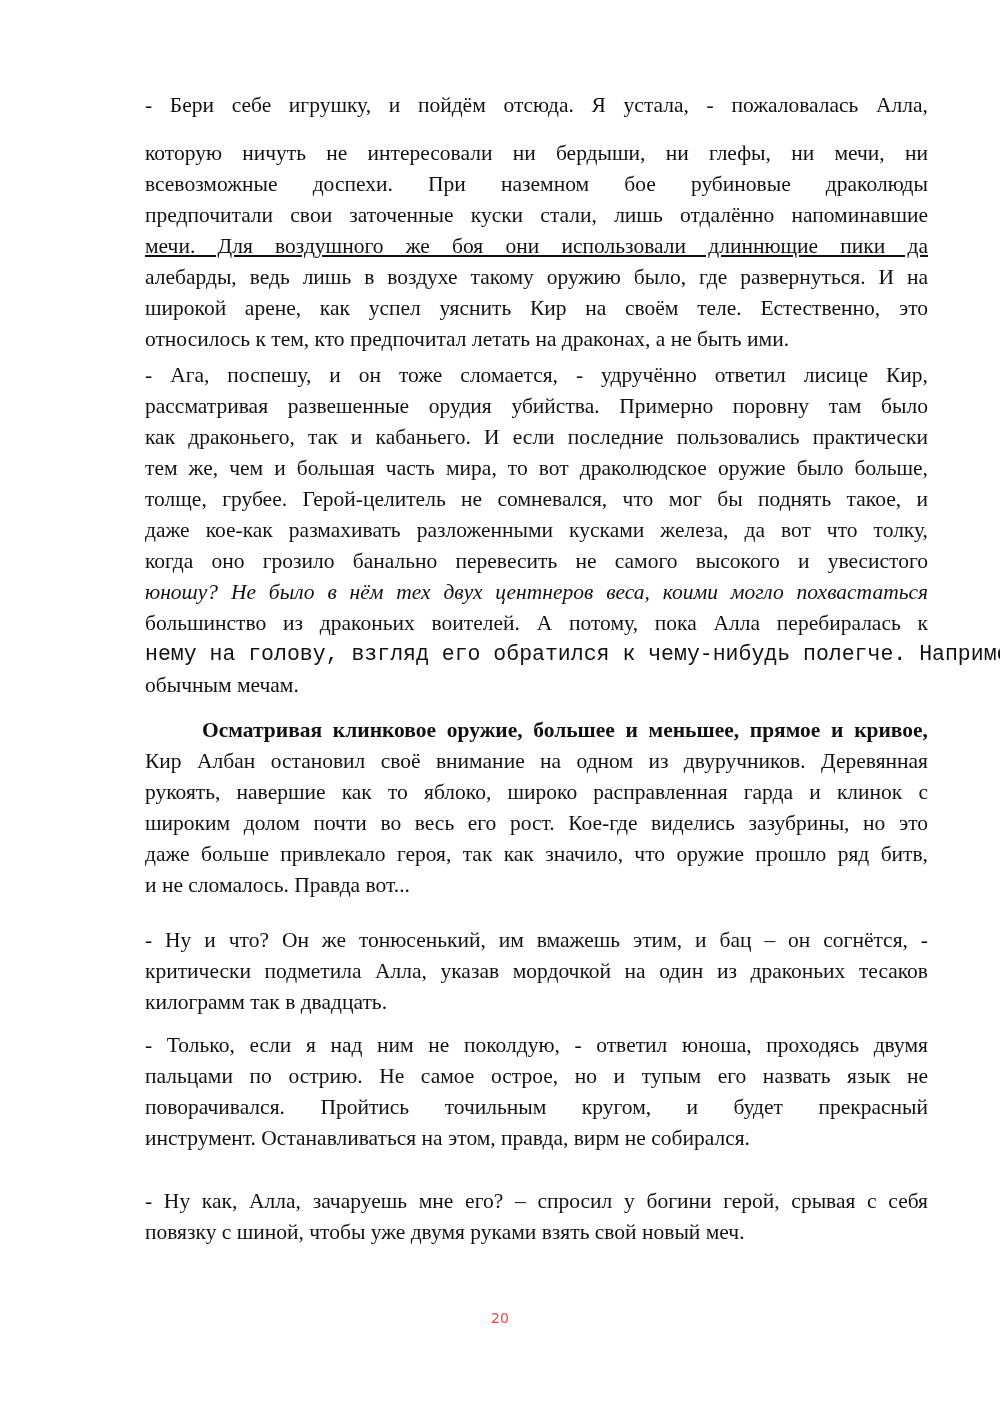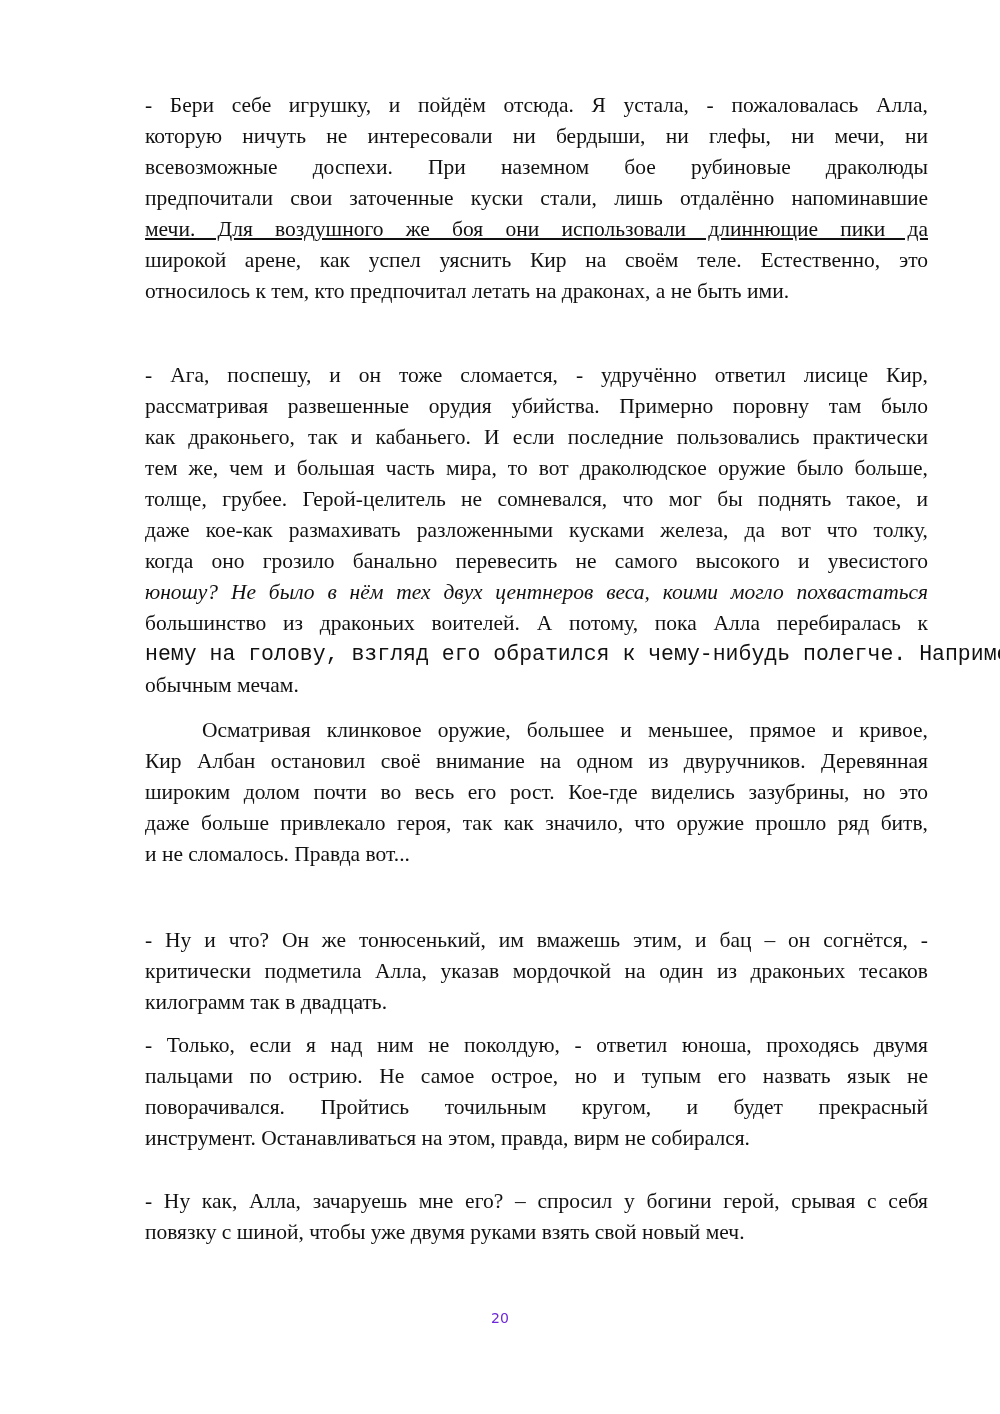--- a/index.html
+++ b/index.html
@@ -10,56 +10,58 @@
     font-family: "Liberation Serif", serif;
     font-size: 21.5px; color: #111;
   }
   .para { position: absolute; left: 0; width: 783px; }
   .line {
     display: block; height: 31px; line-height: 31px;
     white-space: nowrap; text-align: justify; text-align-last: justify;
     transform-origin: left center;
   }
   .line.last { text-align-last: left; }
-  .line.indent { padding-left: 57px; box-sizing: border-box; }
+  .line.indent { padding-left: 57px; box-sizing: border-box; font-weight: bold; }
   .pagenum {
     position: absolute; left: 0; width: 1000px; top: 1310px;
-    text-align: center; font-family: "DejaVu Sans", sans-serif; font-size: 14px; color: #6d28d9;
+    text-align: center; font-family: "DejaVu Sans", sans-serif; font-size: 14px; color: #ef4444;
   }
 </style>
 </head>
 <body>
 
 <div class="page">
   <div class="text" id="body-text" style="top: 0px;">
       <div class="para" style="top: 90px;">
         <span class="line" style="width: 783px; display: block;">- Бери себе игрушку, и пойдём отсюда. Я устала, - пожаловалась Алла,</span>
-        <span class="line" style="width: 783px; display: block;">которую ничуть не интересовали ни бердыши, ни глефы, ни мечи, ни</span>
+        <span class="line" style="width: 783px; display: block; margin-top: 17px;">которую ничуть не интересовали ни бердыши, ни глефы, ни мечи, ни</span>
         <span class="line" style="width: 783px; display: block;">всевозможные доспехи. При наземном бое рубиновые драколюды</span>
         <span class="line" style="width: 783px; display: block;">предпочитали свои заточенные куски стали, лишь отдалённо напоминавшие</span>
         <span class="line" style="width: 783px; display: block; text-decoration: underline;">мечи. Для воздушного же боя они использовали длиннющие пики да</span>
+        <span class="line" style="width: 783px; display: block;">алебарды, ведь лишь в воздухе такому оружию было, где развернуться. И на</span>
         <span class="line" style="width: 783px; display: block;">широкой арене, как успел уяснить Кир на своём теле. Естественно, это</span>
         <span class="line last" style="width: 783px; display: block;">относилось к тем, кто предпочитал летать на драконах, а не быть ими.</span>
       </div>
       <div class="para" style="top: 360px;">
         <span class="line" style="width: 783px; display: block;">- Ага, поспешу, и он тоже сломается, - удручённо ответил лисице Кир,</span>
         <span class="line" style="width: 783px; display: block;">рассматривая развешенные орудия убийства. Примерно поровну там было</span>
         <span class="line" style="width: 783px; display: block;">как драконьего, так и кабаньего. И если последние пользовались практически</span>
         <span class="line" style="width: 783px; display: block;">тем же, чем и большая часть мира, то вот драколюдское оружие было больше,</span>
         <span class="line" style="width: 783px; display: block;">толще, грубее. Герой-целитель не сомневался, что мог бы поднять такое, и</span>
         <span class="line" style="width: 783px; display: block;">даже кое-как размахивать разложенными кусками железа, да вот что толку,</span>
         <span class="line" style="width: 783px; display: block;">когда оно грозило банально перевесить не самого высокого и увесистого</span>
         <span class="line" style="width: 783px; display: block; font-style: italic;">юношу? Не было в нём тех двух центнеров веса, коими могло похвастаться</span>
         <span class="line" style="width: 783px; display: block;">большинство из драконьих воителей. А потому, пока Алла перебиралась к</span>
         <span class="line" style="width: 783px; display: block; font-family: Liberation Mono, monospace;">нему на голову, взгляд его обратился к чему-нибудь полегче. Например, к</span>
         <span class="line last" style="width: 783px; display: block;">обычным мечам.</span>
       </div>
       <div class="para" style="top: 715px;">
         <span class="line indent" style="width: 783px; display: block;">Осматривая клинковое оружие, большее и меньшее, прямое и кривое,</span>
         <span class="line" style="width: 783px; display: block;">Кир Албан остановил своё внимание на одном из двуручников. Деревянная</span>
+        <span class="line" style="width: 783px; display: block;">рукоять, навершие как то яблоко, широко расправленная гарда и клинок с</span>
         <span class="line" style="width: 783px; display: block;">широким долом почти во весь его рост. Кое-где виделись зазубрины, но это</span>
         <span class="line" style="width: 783px; display: block;">даже больше привлекало героя, так как значило, что оружие прошло ряд битв,</span>
         <span class="line last" style="width: 783px; display: block;">и не сломалось.  Правда вот...</span>
       </div>
       <div class="para" style="top: 925px;">
         <span class="line" style="width: 783px; display: block;">- Ну и что? Он же тонюсенький, им вмажешь этим, и бац – он согнётся, -</span>
         <span class="line" style="width: 783px; display: block;">критически подметила Алла, указав мордочкой на один из драконьих тесаков</span>
         <span class="line last" style="width: 783px; display: block;">килограмм так в двадцать.</span>
       </div>
       <div class="para" style="top: 1030px;">

